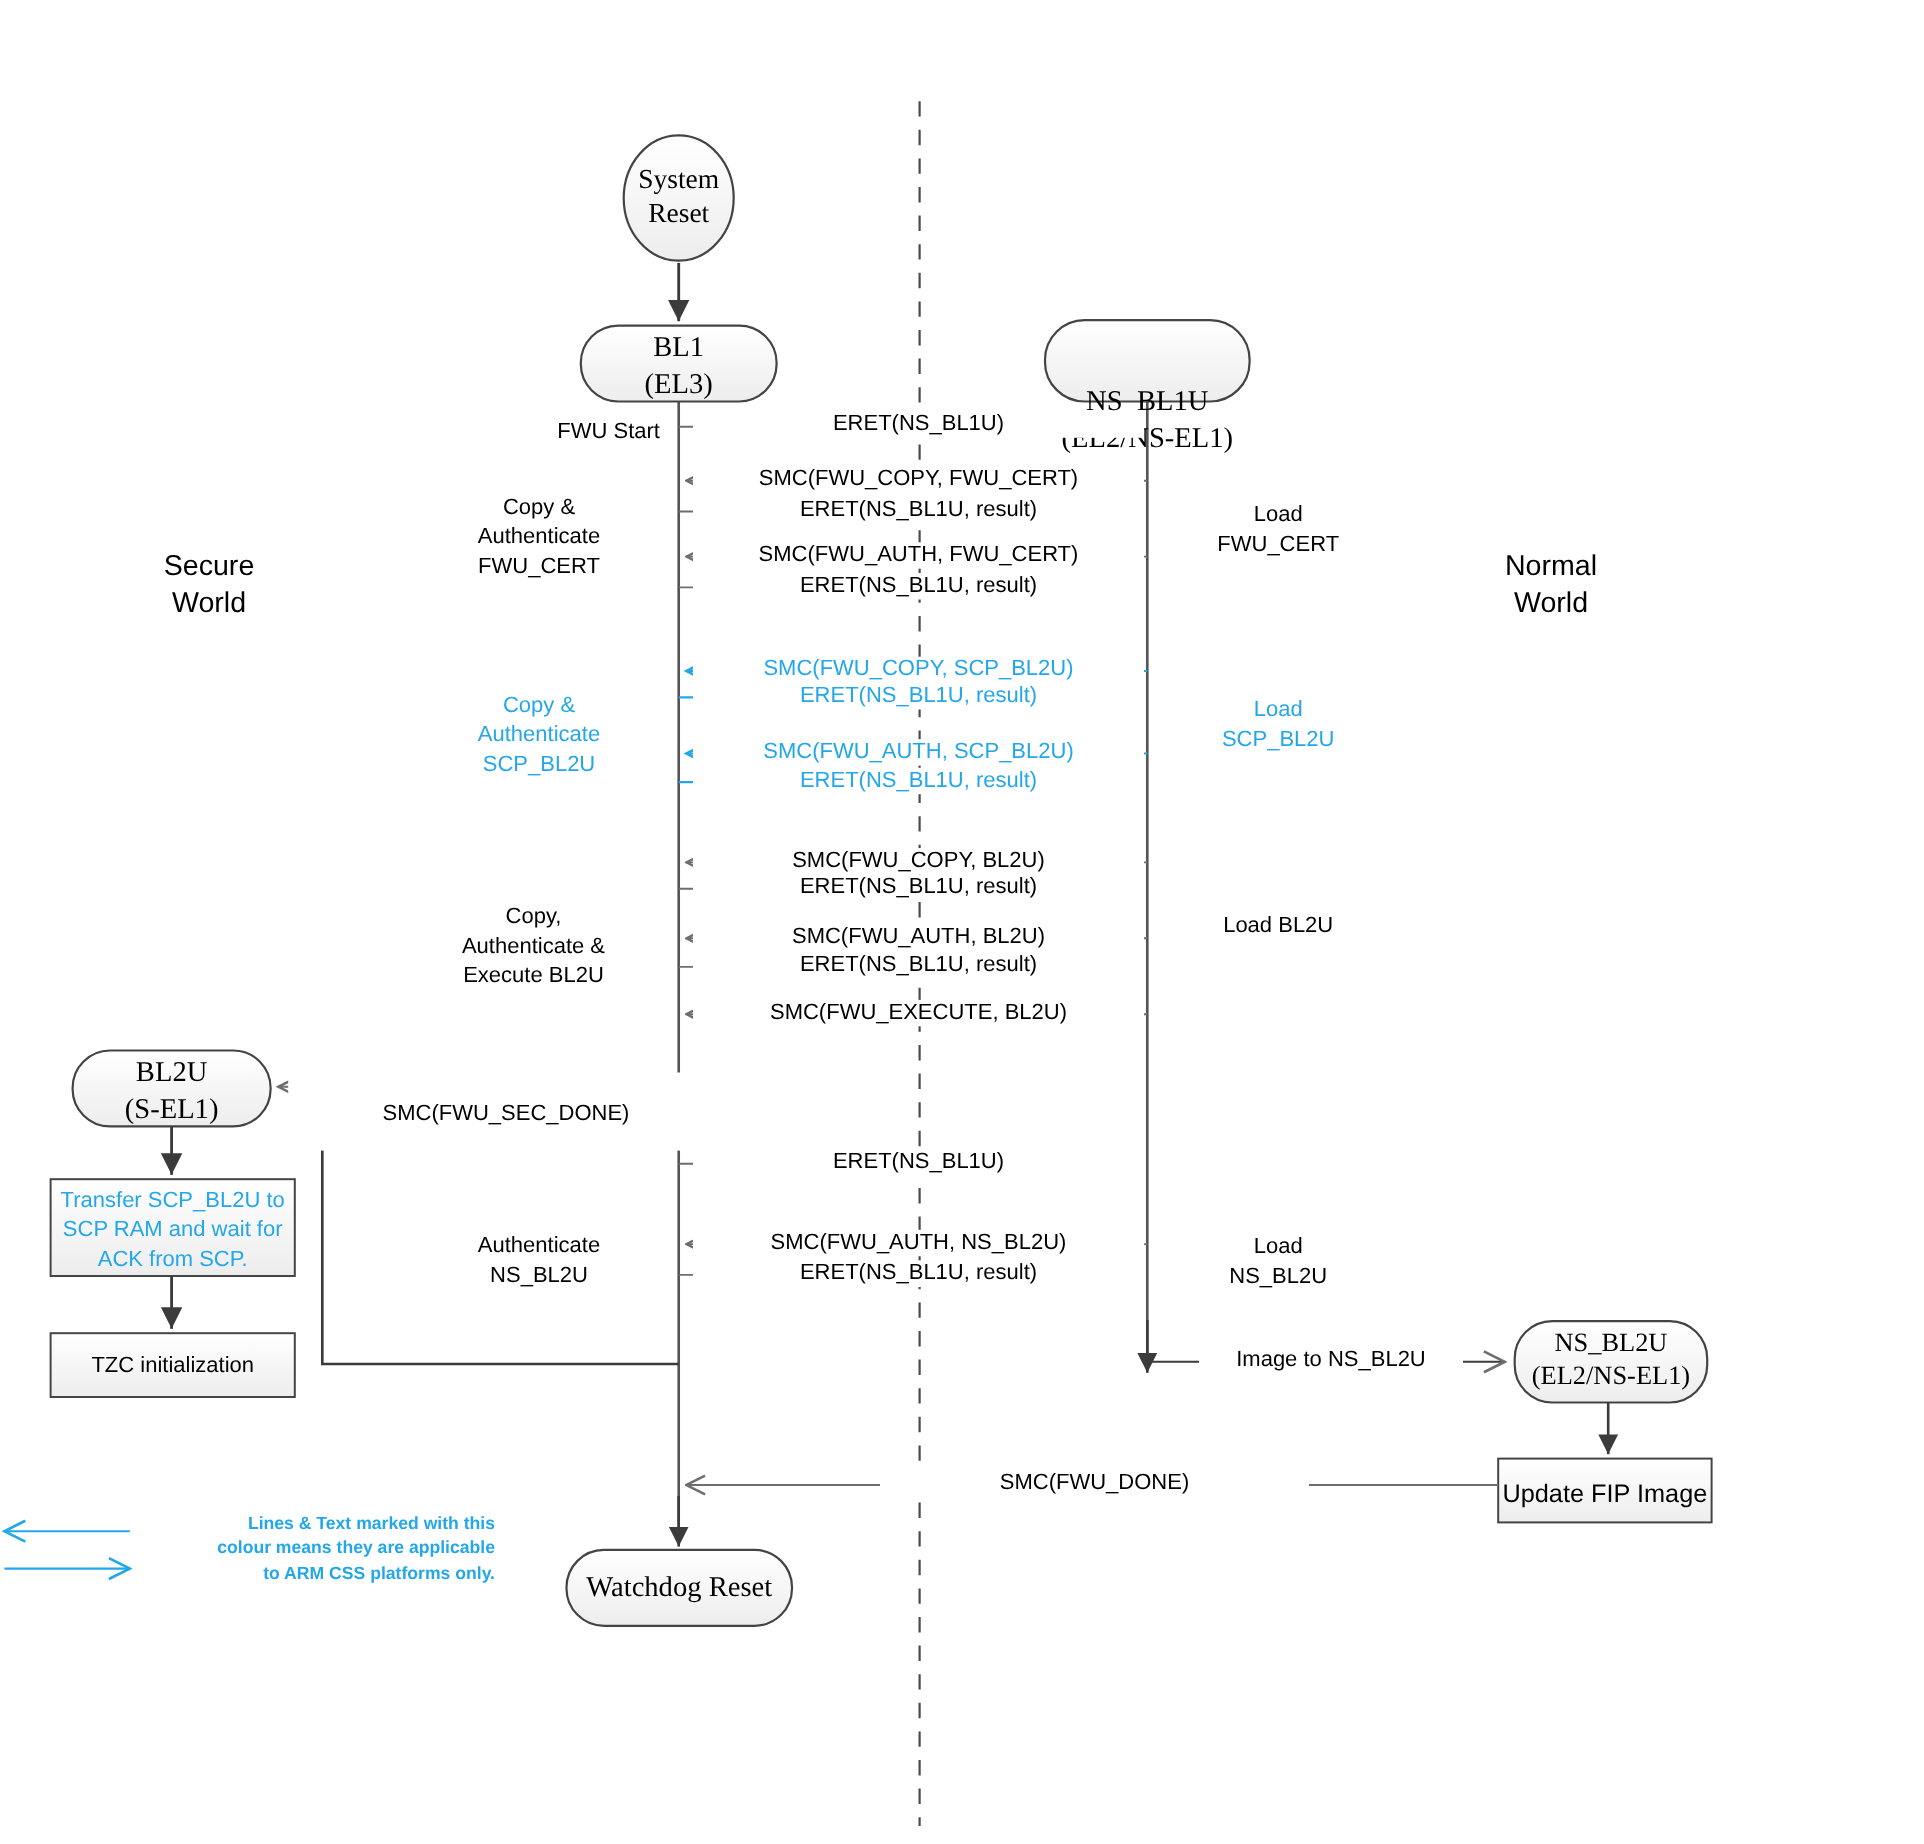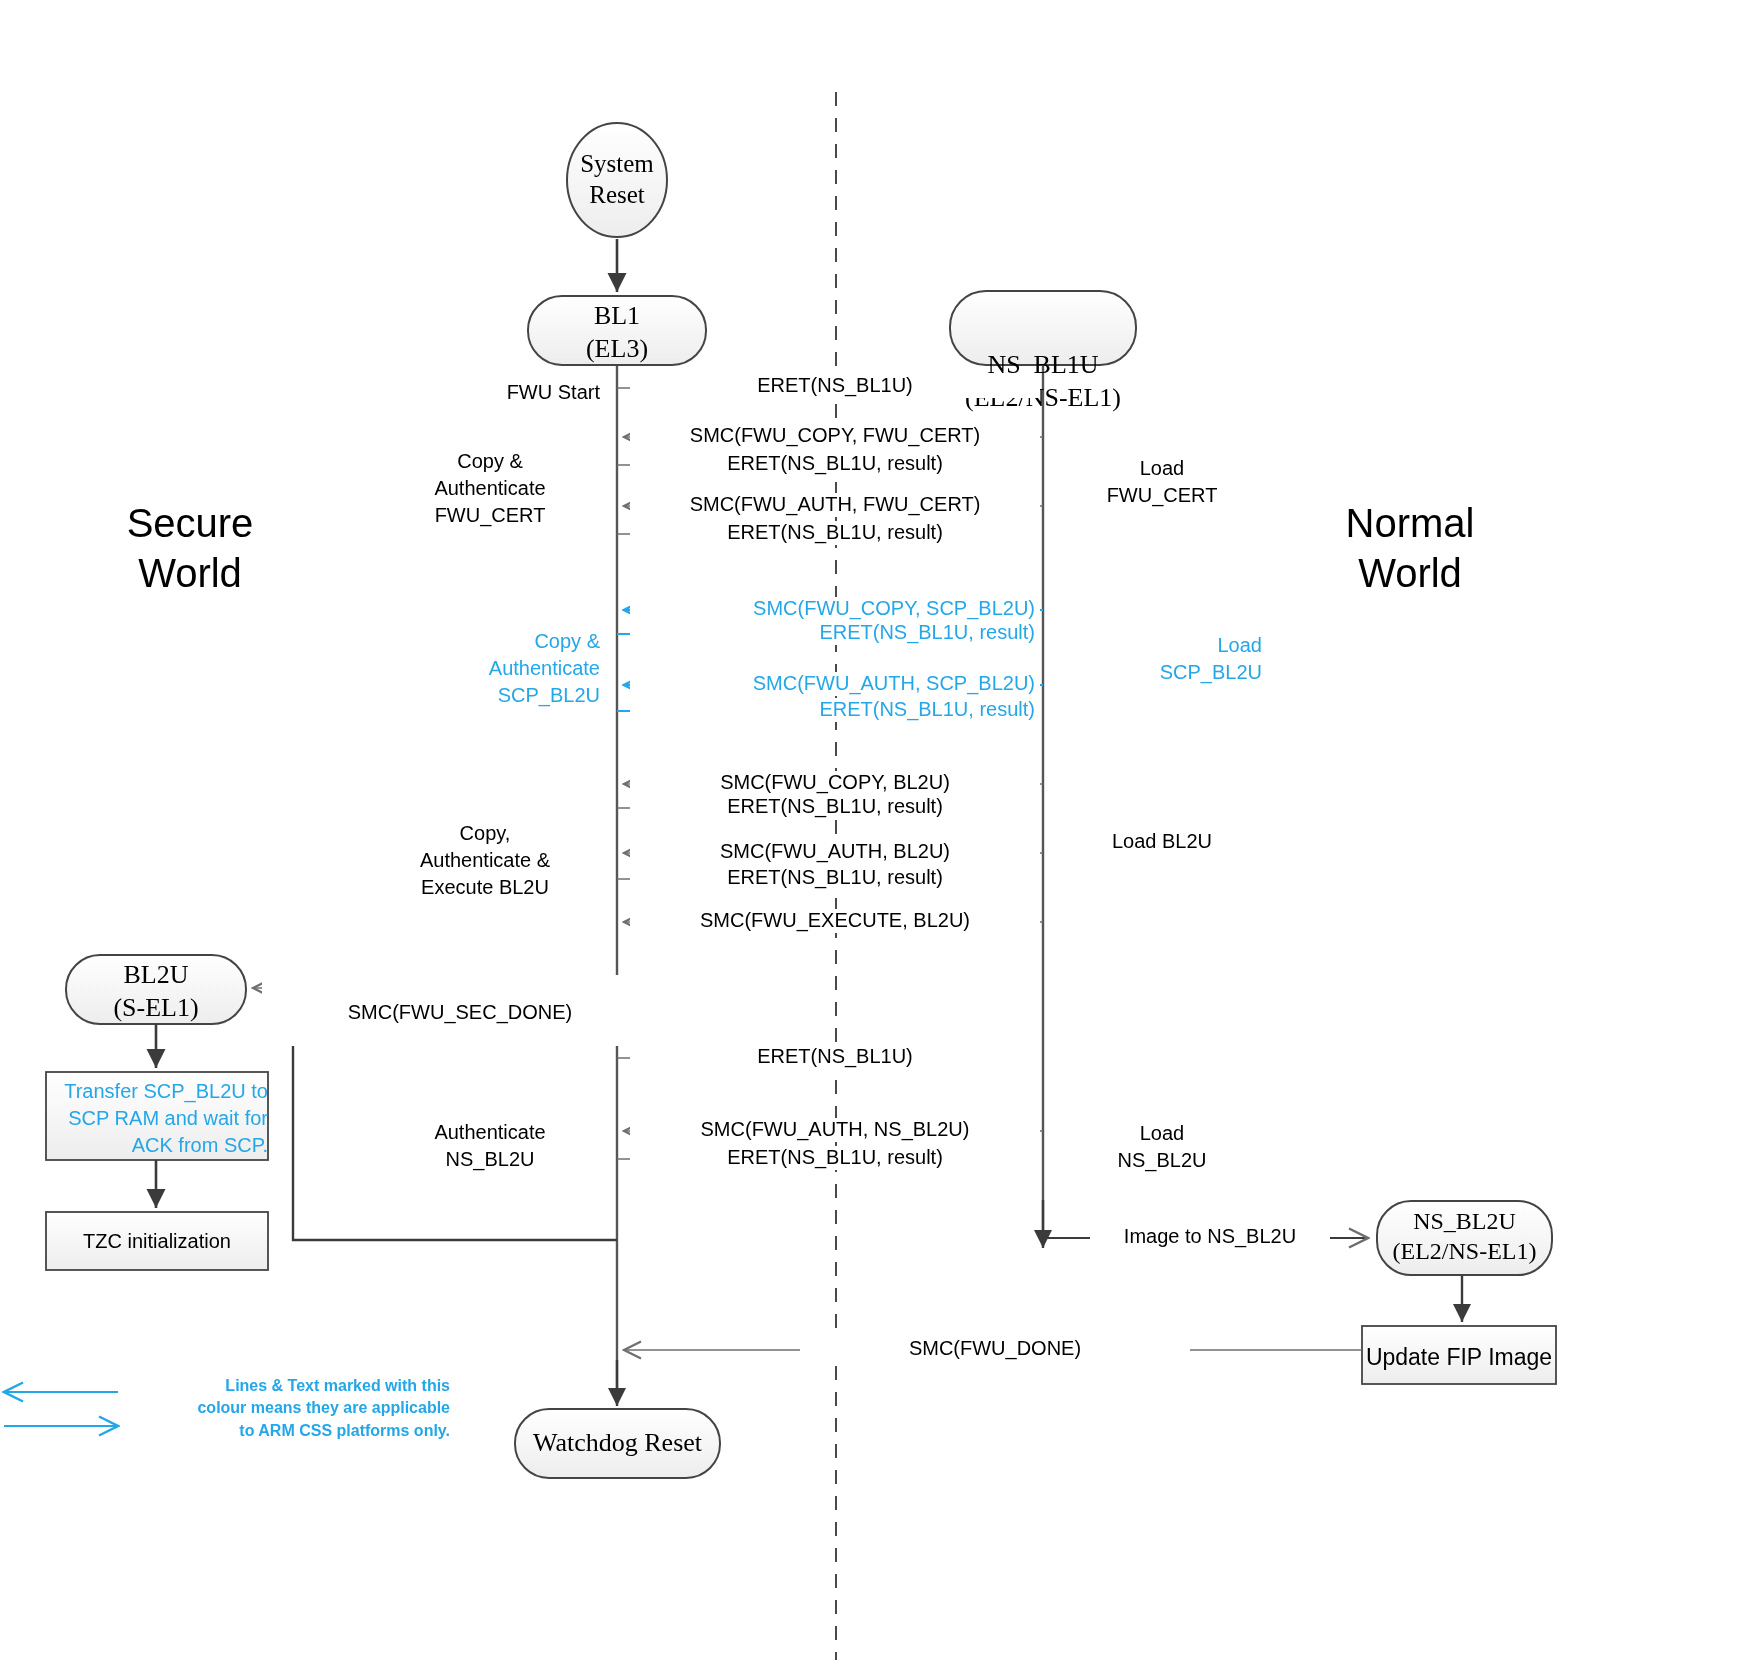--- a/index.html
+++ b/index.html
@@ -1,27 +1,27 @@
 <!DOCTYPE html>
 <html><head>
 <meta charset="utf-8">
 <style>
   html,body{margin:0;padding:0;background:#ffffff;}
   body{font-family:"Liberation Sans", sans-serif;color:#000;}
   #stage{position:relative;width:1749px;height:1676px;background:#fff;overflow:hidden;}
   #svg-layer{position:absolute;left:0;top:0;width:1749px;height:1676px;}
   .lbl{position:absolute;text-align:center;line-height:1.18;white-space:pre;}
   .title{font-size:41px;letter-spacing:.2px;}
-  .world{font-size:40px;line-height:1.25;}
+  .world{font-size:26px;line-height:1.25;}
   .msg{font-size:20px;background:#fff;padding:0 5px;}
   .side{font-size:20px;line-height:1.35;}
   .node-txt{font-size:26px;line-height:1.25;font-family:Liberation Serif, serif;}
   .boxtxt{font-size:20px;line-height:1.35;}
   .legend{font-size:16px;line-height:1.4;font-weight:bold;}
-  .cy{color:#23a7e8;text-align:right;}
+  .cy{color:#23a7e8;}
 </style>
 </head>
 <body>
 
 <div id="stage">
 
   <svg id="svg-layer" viewBox="0 0 1749 1676">
     <defs>
       <linearGradient id="nodeGrad" x1="0" y1="0" x2="0" y2="1">
         <stop offset="0%" stop-color="#ffffff"></stop>

